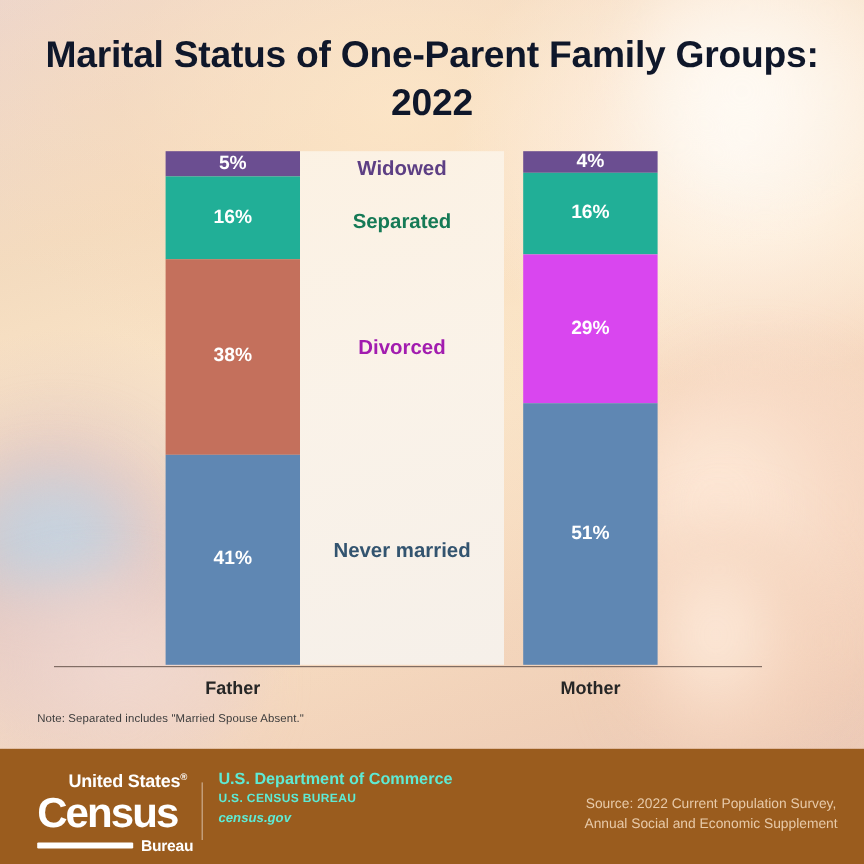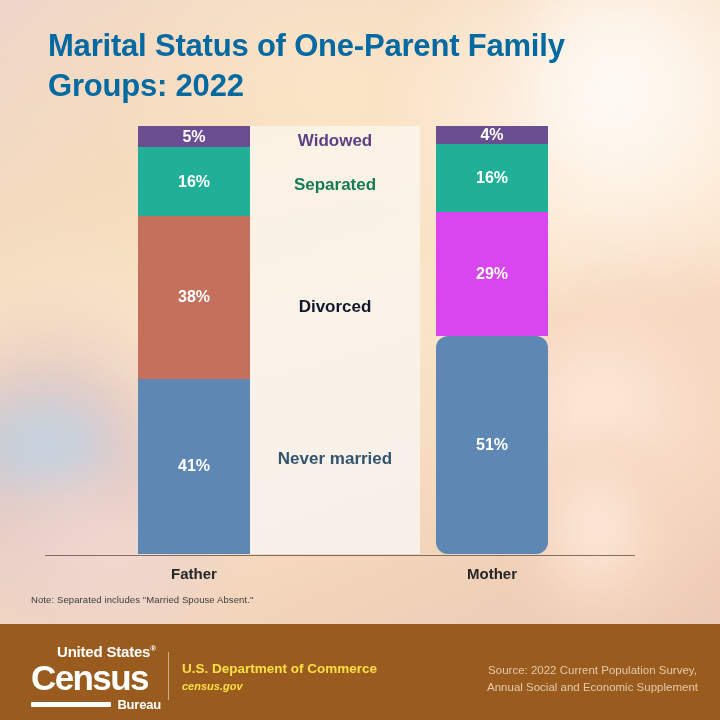--- a/index.html
+++ b/index.html
@@ -70,27 +70,27 @@
     position: absolute;
     inset: 0;
     background: linear-gradient(to bottom, rgba(255,246,232,0.22) 0%, rgba(255,244,228,0.10) 38%, rgba(255,240,225,0.05) 70%, rgba(250,232,216,0.16) 100%);
   }
 
   
   .title {
     position: absolute;
     left: 0; right: 0;
     top: 26px;
-    text-align: left;
+    text-align: center;
     font-size: 31px;
     line-height: 1.28;
     font-weight: bold;
-    color: #0369a1;
+    color: #0f172a;
     letter-spacing: -0.2px;
-    padding: 0 48px;
+    padding: 0 32px;
     box-sizing: border-box;
   }
 
   
   .chart {
     position: absolute;
     left: 0; top: 0;
     width: 720px; height: 720px;
     pointer-events: none;
   }
@@ -231,22 +231,22 @@
     position: absolute;
     left: 168px;
     top: 28px;
     width: 1px;
     height: 48px;
     background: rgba(255,255,255,0.5);
   }
   .footer-dept {
     position: absolute;
     left: 182px;
-    top: 36px;
-    color: #fde047;
+    top: 16px;
+    color: #5eead4;
   }
   .dept-1 { font-size: 13.5px; font-weight: bold; line-height: 1.35; }
   .dept-2 { font-size: 10px; font-weight: bold; letter-spacing: 0.3px; line-height: 1.6; }
   .dept-3 { font-size: 11px; font-weight: bold; font-style: italic; line-height: 1.5; }
 
   .footer-source {
     position: absolute;
     right: 22px;
     top: 38px;
     text-align: center;
@@ -293,29 +293,29 @@
     <div class="bar bar-mother">
       <div class="seg" style="flex: 4 0 0; background:#6b4e91;">
         <span class="seg-value">4%</span>
       </div>
       <div class="seg" style="flex: 16 0 0; background:#21af97;">
         <span class="seg-value">16%</span>
       </div>
       <div class="seg" style="flex: 29 0 0; background:#d946ef;">
         <span class="seg-value">29%</span>
       </div>
-      <div class="seg" style="flex: 51 0 0; background:#5f87b3;border-radius:12px;">
+      <div class="seg" style="flex: 51 0 0; background:#5f87b3;">
         <span class="seg-value">51%</span>
       </div>
     </div>
 
     <div class="cat-labels">
       <div class="cat" style="top: 59px; color:#157a56;">Separated</div>
       <div class="cat" style="top: 15px; color:#5d3f84;">Widowed</div>
-      <div class="cat" style="top: 181px; color:#0f172a;">Divorced</div>
+      <div class="cat" style="top: 164px; color:#a21caf;">Divorced</div>
       <div class="cat" style="top: 333px; color:#33546f;">Never married</div>
     </div>
 
     <div class="axis-line"></div>
     <div class="axis-tick-label tick-father">Father</div>
     <div class="axis-tick-label tick-mother">Mother</div>
   </div>
 
   <div class="note">Note: Separated includes "Married Spouse Absent."</div>
 
@@ -329,20 +329,21 @@
       <div class="logo-row3">
         <div class="logo-rule"></div>
         <div class="logo-bureau">Bureau</div>
       </div>
     </div>
 
     <div class="footer-divider"></div>
 
     <div class="footer-dept">
       <div class="dept-1">U.S. Department of Commerce</div>
+      <div class="dept-2">U.S. CENSUS BUREAU</div>
       <div class="dept-3">census.gov</div>
     </div>
 
     <div class="footer-source">
       <div>Source: 2022 Current Population Survey,</div>
       <div>Annual Social and Economic Supplement</div>
     </div>
   </div>
 
 </div>

